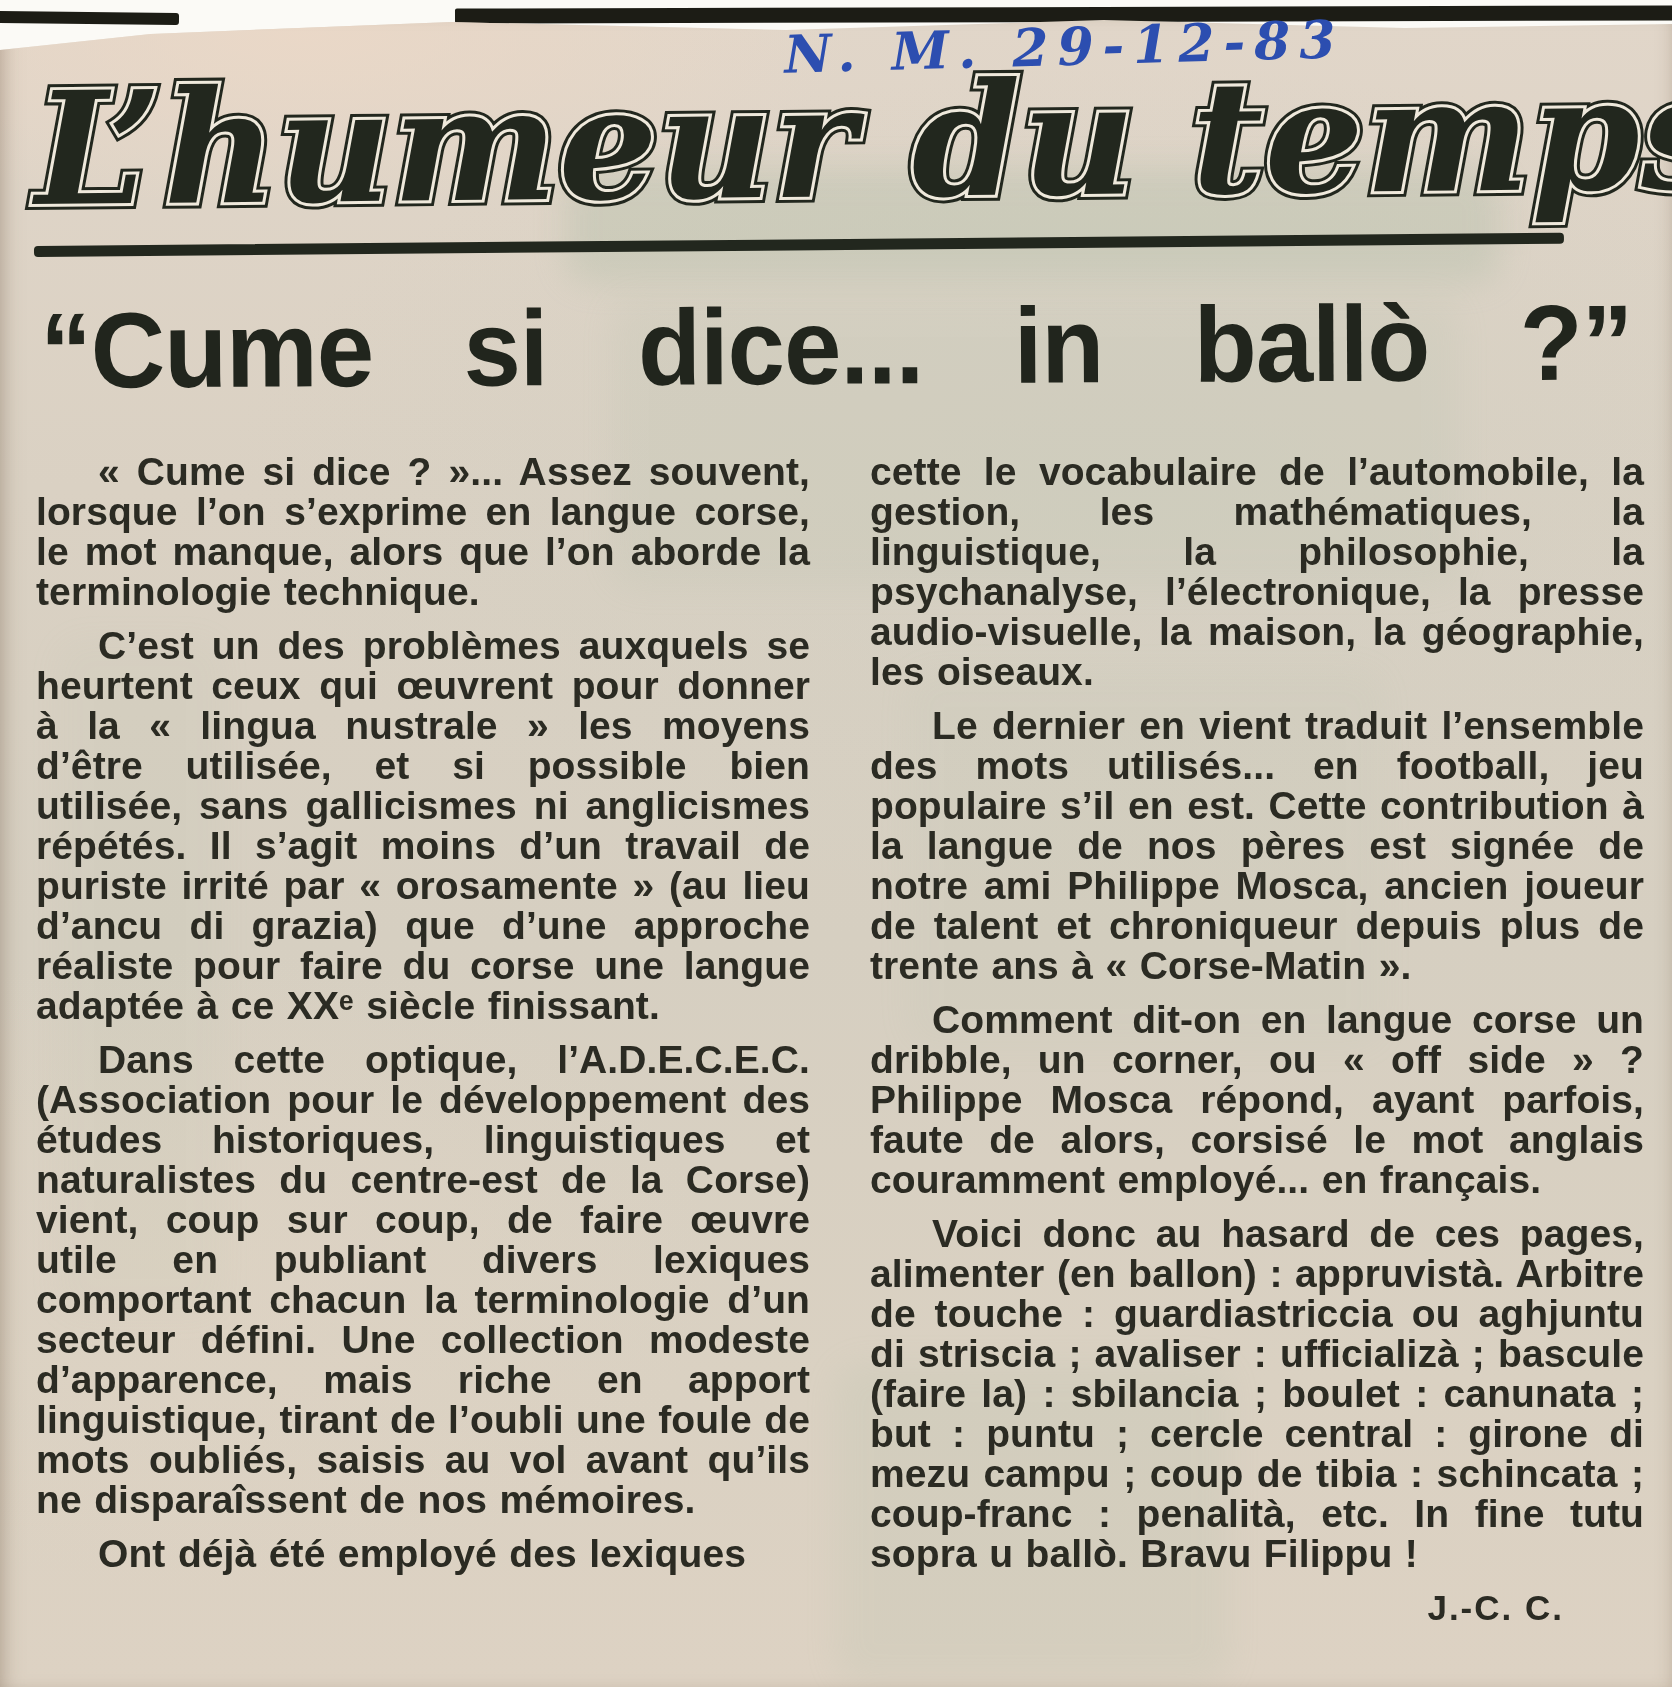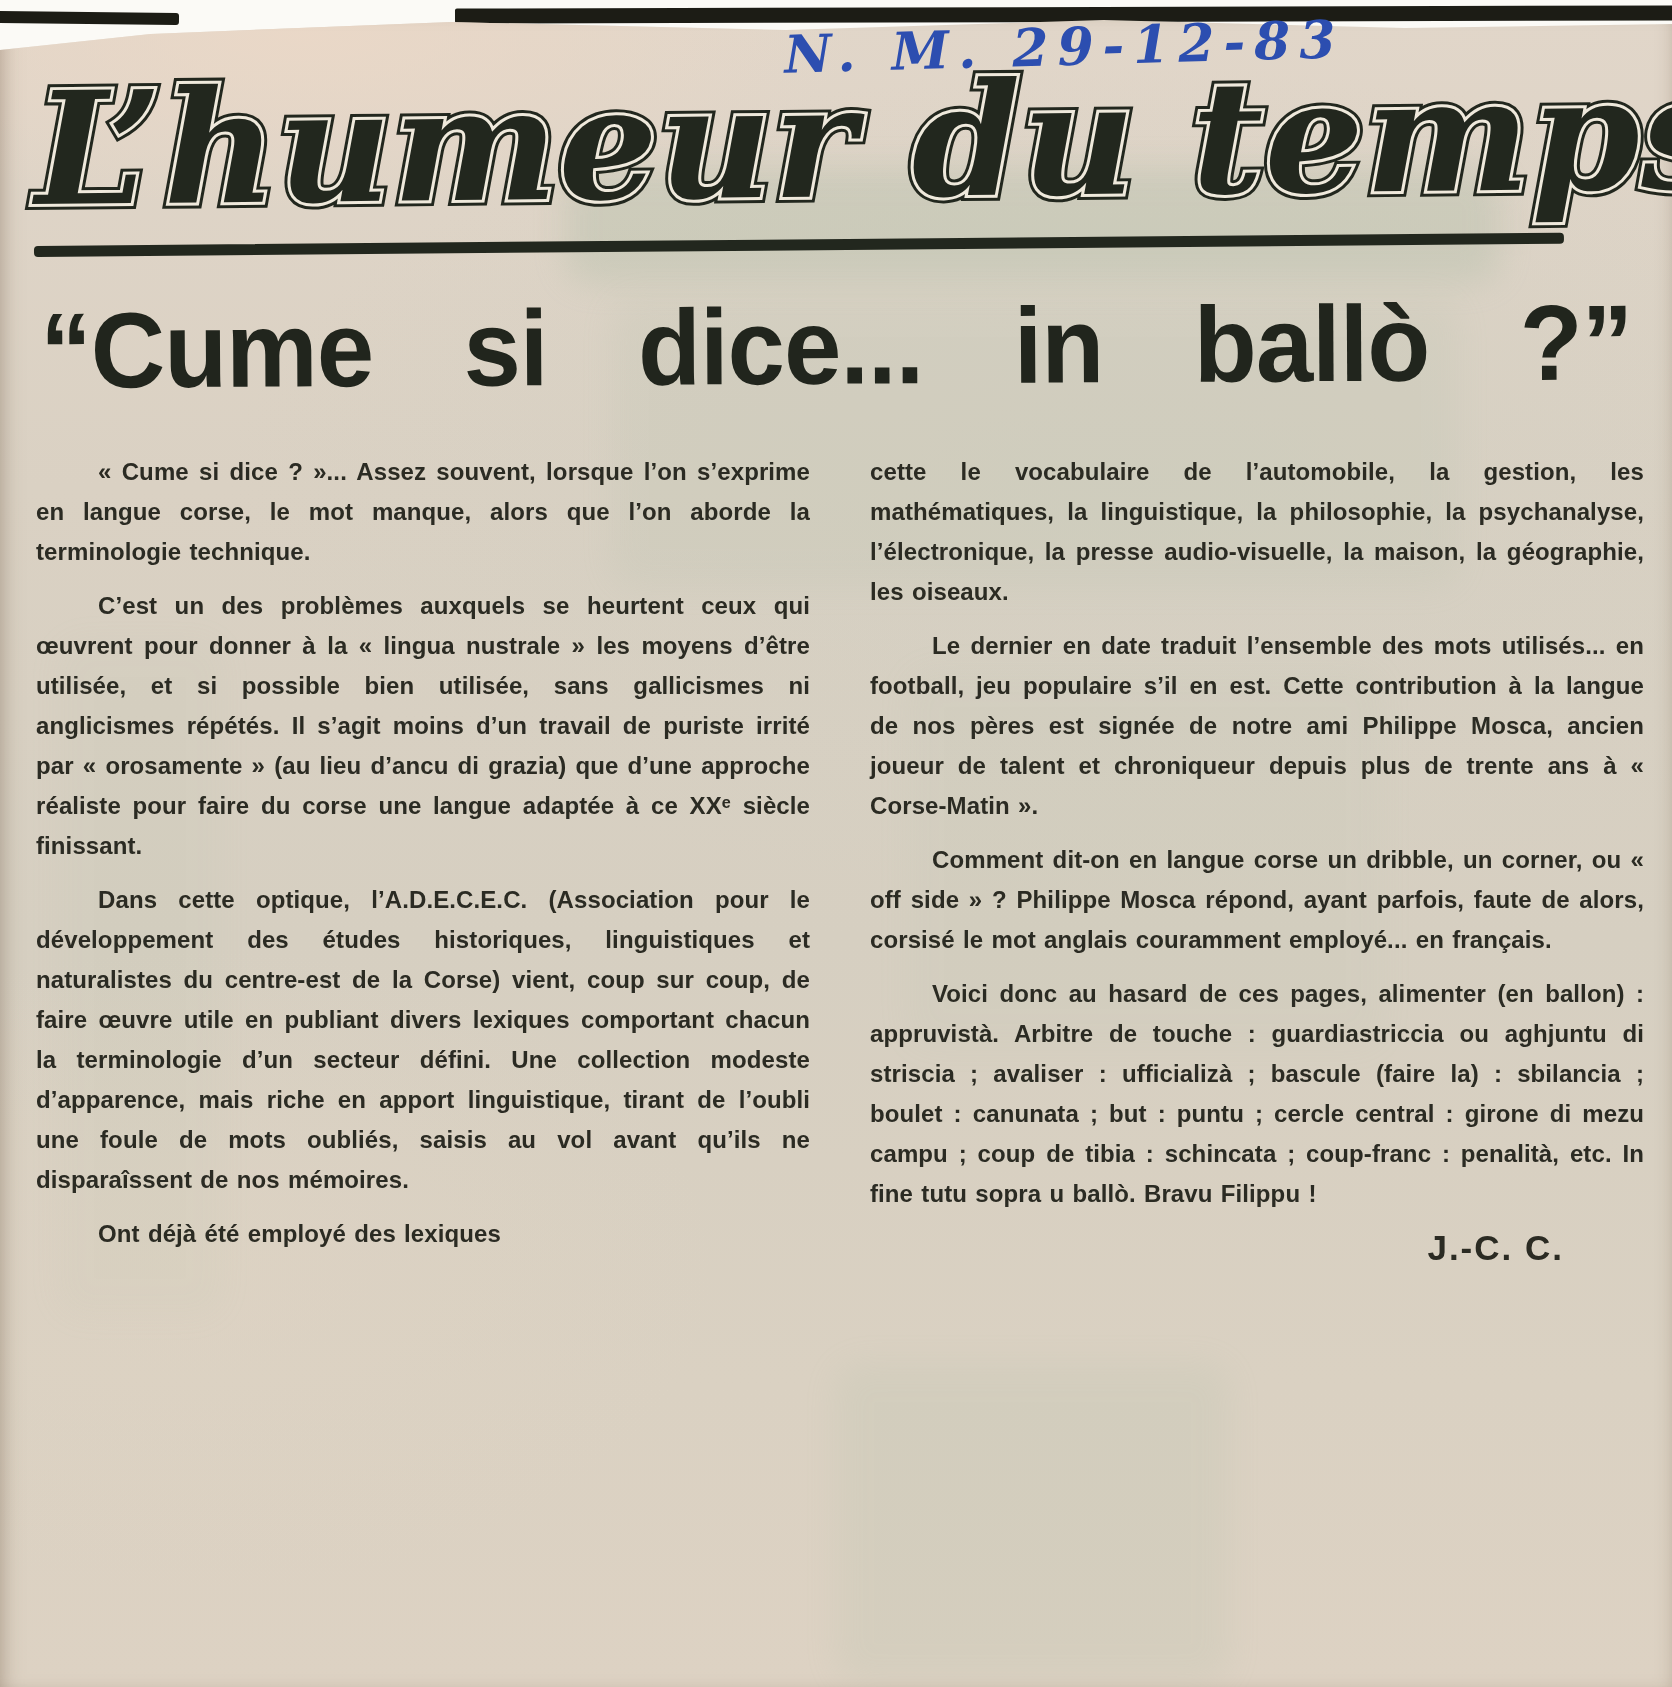--- a/index.html
+++ b/index.html
@@ -78,21 +78,21 @@
   }
 
   
   .columns { position: absolute; left: 36px; top: 452px; width: 1608px; display: flex; }
   .col { width: 774px; }
   .col.col-left { margin-right: 60px; }
   .col p {
     margin: 0 0 14px 0;
     text-indent: 62px;
     text-align: justify;
-    font-size: 24px; line-height: 40px; font-weight: bold;
+    font-size: 39px; line-height: 40px; font-weight: bold;
     letter-spacing: 0.1px; word-spacing: 1.5px;
     color: var(--ink, #2b2b23);
   }
   .col p.no-indent { text-indent: 0; }
   .signature {
     padding-right: 80px; text-align: right;
     font-size: 35px; font-weight: bold; letter-spacing: 2px;
     color: var(--ink, #2b2b23);
   }
 </style>
@@ -127,20 +127,20 @@
 
   <div class="columns">
     <div class="col col-left">
       <p>« Cume si dice ? »... Assez souvent, lorsque l’on s’exprime en langue corse, le mot manque, alors que l’on aborde la terminologie technique.</p>
       <p>C’est un des problèmes auxquels se heurtent ceux qui œuvrent pour donner à la « lingua nustrale » les moyens d’être utilisée, et si possible bien utilisée, sans gallicismes ni anglicismes répétés. Il s’agit moins d’un travail de puriste irrité par « orosamente » (au lieu d’ancu di grazia) que d’une approche réaliste pour faire du corse une langue adaptée à ce XXᵉ siècle finissant.</p>
       <p>Dans cette optique, l’A.D.E.C.E.C. (Association pour le développement des études historiques, linguistiques et naturalistes du centre-est de la Corse) vient, coup sur coup, de faire œuvre utile en publiant divers lexiques comportant chacun la terminologie d’un secteur défini. Une collection modeste d’apparence, mais riche en apport linguistique, tirant de l’oubli une foule de mots oubliés, saisis au vol avant qu’ils ne disparaîssent de nos mémoires.</p>
       <p>Ont déjà été employé des lexiques</p>
     </div>
     <div class="col col-right">
       <p class="no-indent">cette le vocabulaire de l’automobile, la gestion, les mathématiques, la linguistique, la philosophie, la psychanalyse, l’électronique, la presse audio-visuelle, la maison, la géographie, les oiseaux.</p>
-      <p>Le dernier en date traduit l’ensemble des mots utilisés... en football, jeu populaire s’il en est. Cette contribution à la langue de nos pères est signée de notre ami Philippe Mosca, ancien joueur de talent et chroniqueur depuis plus de trente ans à « Corse-Matin ».</p>
+      <p>Le dernier en vient traduit l’ensemble des mots utilisés... en football, jeu populaire s’il en est. Cette contribution à la langue de nos pères est signée de notre ami Philippe Mosca, ancien joueur de talent et chroniqueur depuis plus de trente ans à « Corse-Matin ».</p>
       <p>Comment dit-on en langue corse un dribble, un corner, ou « off side » ? Philippe Mosca répond, ayant parfois, faute de alors, corsisé le mot anglais couramment employé... en français.</p>
       <p>Voici donc au hasard de ces pages, alimenter (en ballon) : appruvistà. Arbitre de touche : guardiastriccia ou aghjuntu di striscia ; avaliser : ufficializà ; bascule (faire la) : sbilancia ; boulet : canunata ; but : puntu ; cercle central : girone di mezu campu ; coup de tibia : schincata ; coup-franc : penalità, etc. In fine tutu sopra u ballò. Bravu Filippu !</p>
       <div class="signature">J.-C. C.</div>
     </div>
   </div>
 
 </div>
 
 </body></html>

